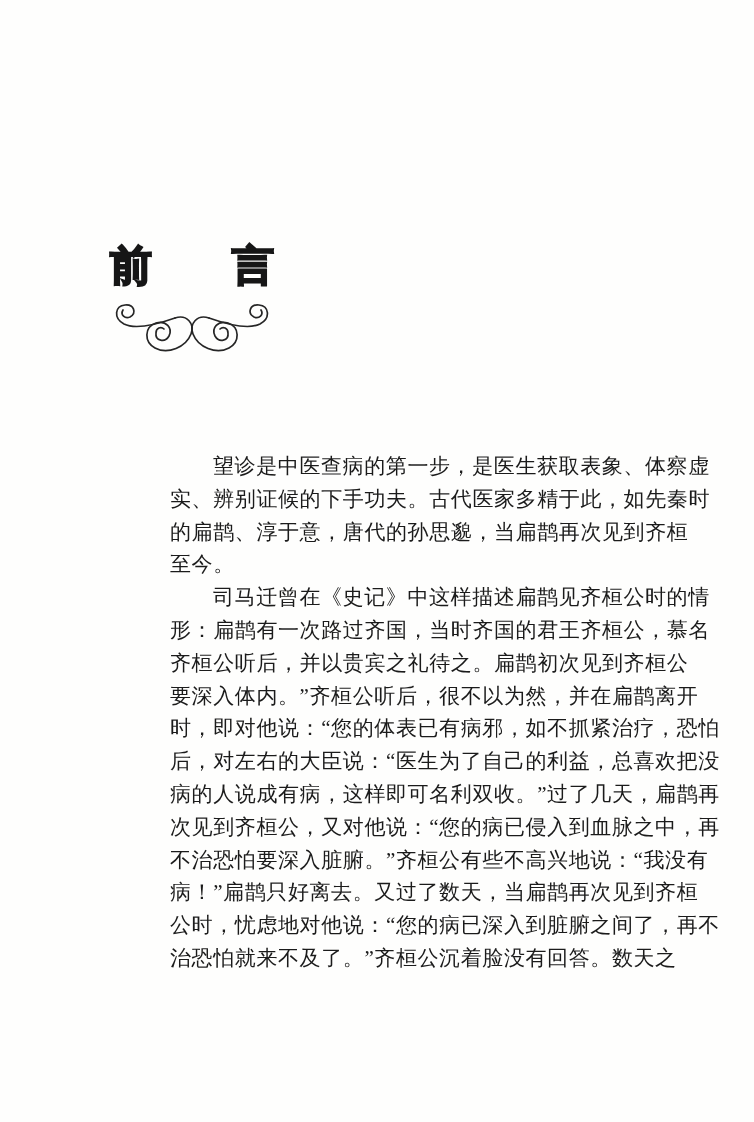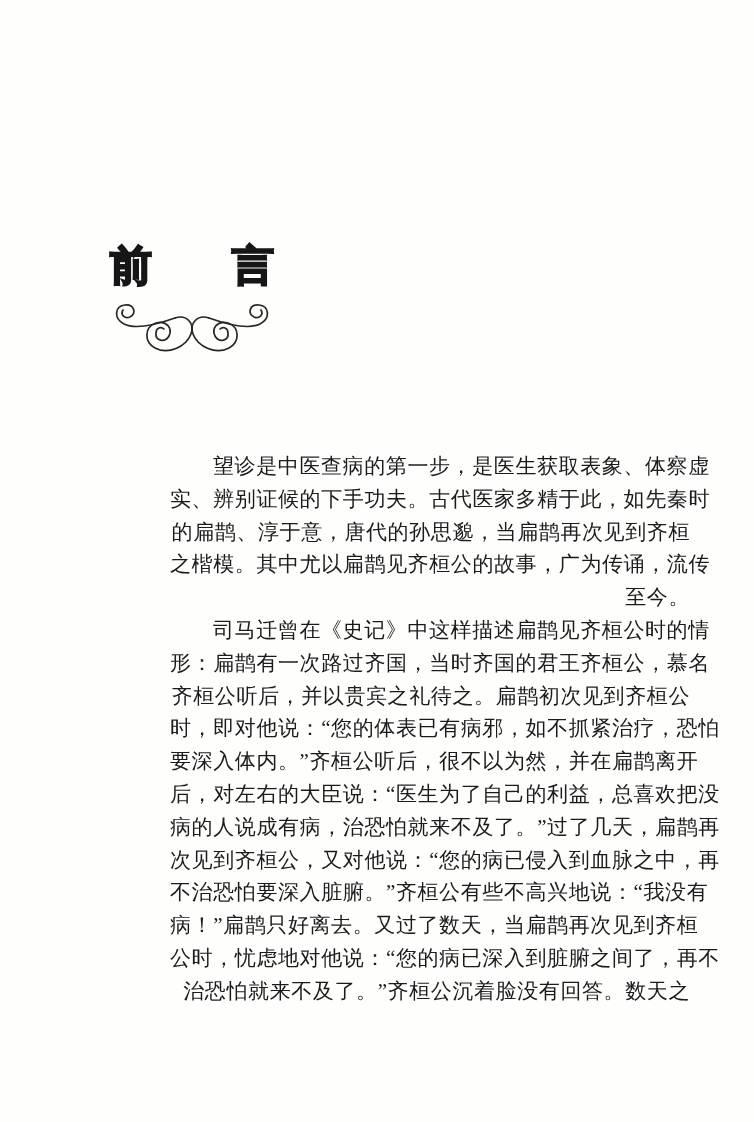--- a/index.html
+++ b/index.html
@@ -34,21 +34,20 @@
     position: absolute;
     left: 103px; top: 300px;
     width: 178px; height: 58px;
   }
   .ornament svg { display: block; width: 100%; height: 100%; }
   .body-text {
     position: absolute;
     left: 170px; top: 450px;
     width: 520px;
     color: #1b1b1b;
-    text-align: right;
   }
   .line {
     font-size: 21px;
     line-height: 32.8px;
     letter-spacing: 0.6px;
     white-space: nowrap;
   }
   .line.indent { padding-left: 43px; }
 </style>
 </head>
@@ -75,29 +74,28 @@
           <path d="M72,18 C84,14 92,24 88,34 C83,47 65,55 52,48 C41,42 41,27 53,23 C63,20 70,28 66,36 C62,43 52,41 53,33 C53,28 58,26 61,29"></path>
         </g>
       </g>
     </svg>
   </div>
 
   <div class="body-text">
       <div class="line indent">望诊是中医查病的第一步，是医生获取表象、体察虚</div>
       <div class="line">实、辨别证候的下手功夫。古代医家多精于此，如先秦时</div>
       <div class="line">的扁鹊、淳于意，唐代的孙思邈，当扁鹊再次见到齐桓</div>
-      <div class="line">之楷模。其中尤以扁鹊见齐桓公的故事，广为传诵，流传</div>
       <div class="line">至今。</div>
       <div class="line indent">司马迁曾在《史记》中这样描述扁鹊见齐桓公时的情</div>
       <div class="line">形：扁鹊有一次路过齐国，当时齐国的君王齐桓公，慕名</div>
       <div class="line">齐桓公听后，并以贵宾之礼待之。扁鹊初次见到齐桓公</div>
+      <div class="line">要深入体内。”齐桓公听后，很不以为然，并在扁鹊离开</div>
       <div class="line">时，即对他说：“您的体表已有病邪，如不抓紧治疗，恐怕</div>
-      <div class="line">要深入体内。”齐桓公听后，很不以为然，并在扁鹊离开</div>
       <div class="line">后，对左右的大臣说：“医生为了自己的利益，总喜欢把没</div>
-      <div class="line">病的人说成有病，治恐怕就来不及了。”过了几天，扁鹊再</div>
+      <div class="line">病的人说成有病，这样即可名利双收。”过了几天，扁鹊再</div>
       <div class="line">次见到齐桓公，又对他说：“您的病已侵入到血脉之中，再</div>
       <div class="line">不治恐怕要深入脏腑。”齐桓公有些不高兴地说：“我没有</div>
       <div class="line">病！”扁鹊只好离去。又过了数天，当扁鹊再次见到齐桓</div>
       <div class="line">公时，忧虑地对他说：“您的病已深入到脏腑之间了，再不</div>
       <div class="line">治恐怕就来不及了。”齐桓公沉着脸没有回答。数天之</div>
     </div>
 
 </div>
 
 </body></html>

